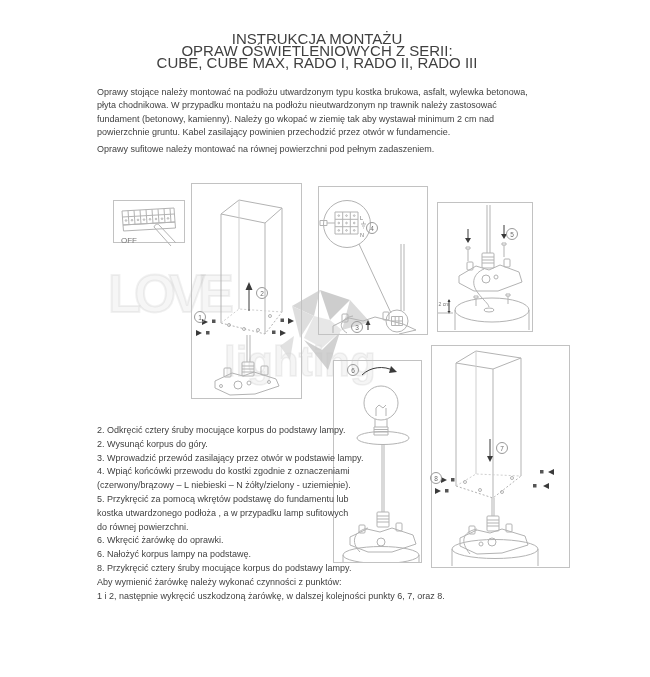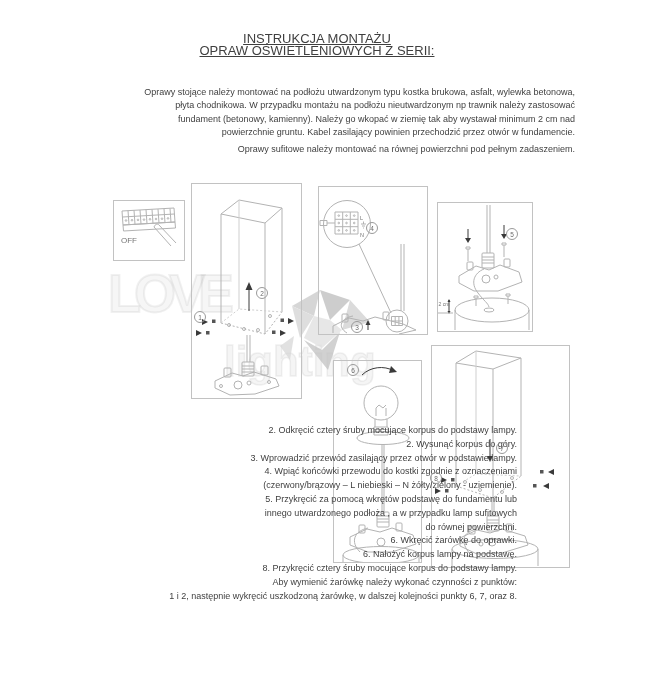--- a/index.html
+++ b/index.html
@@ -1,26 +1,26 @@
 <!DOCTYPE html>
 <html><head>
 <meta charset="utf-8">
 <style>
   html,body{margin:0;padding:0;background:#fff;}
   .page{position:relative;width:650px;height:677px;background:#ffffff;overflow:hidden;
         font-family:"Liberation Sans",sans-serif;color:#3f3f3f;}
-  .abs{position:absolute;text-align:right;}
-  
-  .title-block{left:97px;top:33px;width:440px;text-align:center;font-size:13px;line-height:11.8px;text-decoration:underline;}
+  .abs{position:absolute;}
+  
+  .title-block{left:97px;top:33px;width:440px;text-align:center;font-size:15px;line-height:11.8px;}
   .intro-block{left:97px;top:86px;width:478px;font-size:9px;line-height:13.3px;}
   .note-block{left:97px;top:144px;width:478px;font-size:9px;}
   .steps-block{left:97px;top:424px;width:420px;font-size:9px;line-height:13.8px;}
   
   .panel{position:absolute;border:1px solid #c2c2c2;background:transparent;box-sizing:border-box;}
-  #switchbox{left:113px;top:200px;width:72px;height:61px;}
+  #switchbox{left:113px;top:200px;width:72px;height:43px;}
   #panel1{left:191px;top:183px;width:111px;height:216px;}
   #panel2{left:318px;top:186px;width:110px;height:149px;}
   #panel3{left:437px;top:202px;width:96px;height:130px;}
   #panel4{left:333px;top:360px;width:89px;height:203px;}
   #panel5{left:431px;top:345px;width:139px;height:223px;}
   .panel svg{position:absolute;left:0;top:0;}
   
   .art *{vector-effect:non-scaling-stroke;}
   .art path,.art line,.art rect,.art circle,.art ellipse,.art polyline{stroke:#b3b3b3;fill:none;stroke-width:1;}
   .art .dk{stroke:#3a3a3a;}
@@ -60,20 +60,21 @@
       <polygon points="24,54 42,64 60,46 48,84" fill="#c2c2c2"></polygon>
       <polygon points="0,60 14,50 10,74" fill="#d8d8d8"></polygon>
     </g>
   </svg>
 
   <div class="layer">
 
     <div class="abs title-block">
       <div class="line">INSTRUKCJA MONTAŻU</div>
       <div class="line">OPRAW OŚWIETLENIOWYCH Z SERII:</div>
+      <div class="line">CUBE, CUBE MAX, RADO I, RADO II, RADO III</div>
     </div>
 
     <div class="abs intro-block">
       <div class="line">Oprawy stojące należy montować na podłożu utwardzonym typu kostka brukowa, asfalt, wylewka betonowa,</div>
       <div class="line">płyta chodnikowa. W przypadku montażu na podłożu nieutwardzonym np trawnik należy zastosować</div>
       <div class="line">fundament (betonowy, kamienny). Należy go wkopać w ziemię tak aby wystawał minimum 2 cm nad</div>
       <div class="line">powierzchnie gruntu. Kabel zasilający powinien przechodzić przez otwór w fundamencie.</div>
     </div>
 
     <div class="abs note-block line">Oprawy sufitowe należy montować na równej powierzchni pod pełnym zadaszeniem.</div>
@@ -352,21 +353,21 @@
     <span class="marker" style="left:496px;top:442px;">7</span>
     <span class="marker" style="left:430px;top:472px;">8</span>
 
     <div class="abs steps-block">
       <div class="line">2. Odkręcić cztery śruby mocujące korpus do podstawy lampy.</div>
       <div class="line">2. Wysunąć korpus do góry.</div>
       <div class="line">3. Wprowadzić przewód zasilający przez otwór w podstawie lampy.</div>
       <div class="line">4. Wpiąć końcówki przewodu do kostki zgodnie z oznaczeniami</div>
       <div class="line">(czerwony/brązowy – L niebieski – N żółty/zielony - uziemienie).</div>
       <div class="line">5. Przykręcić za pomocą wkrętów podstawę do fundamentu lub</div>
-      <div class="line">innego utwardzonego podłoża , a w przypadku lamp sufitowych</div>
+      <div class="line">kostka utwardzonego podłoża , a w przypadku lamp sufitowych</div>
       <div class="line">do równej powierzchni.</div>
       <div class="line">6. Wkręcić żarówkę do oprawki.</div>
       <div class="line">6. Nałożyć korpus lampy na podstawę.</div>
       <div class="line">8. Przykręcić cztery śruby mocujące korpus do podstawy lampy.</div>
       <div class="line">Aby wymienić żarówkę należy wykonać czynności z punktów:</div>
       <div class="line">1 i 2, następnie wykręcić uszkodzoną żarówkę, w dalszej kolejności punkty 6, 7, oraz 8.</div>
     </div>
 
   </div>
 </div>

